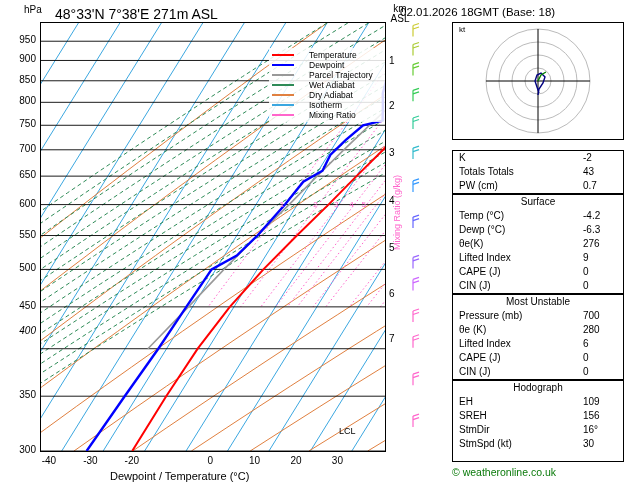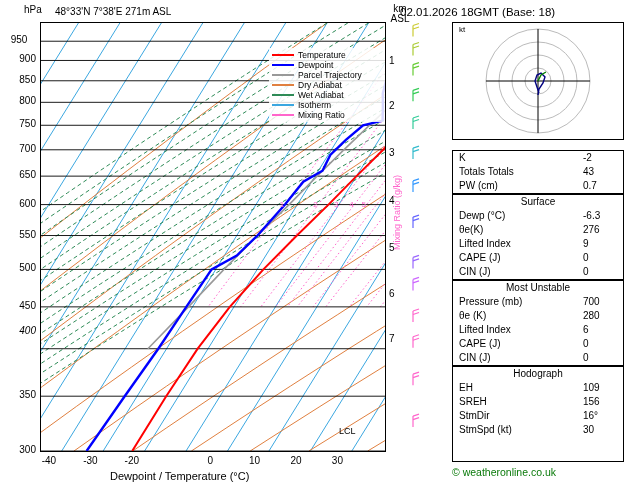--- a/index.html
+++ b/index.html
@@ -7,32 +7,32 @@
   .abs{position:absolute;}
 
   
   #skewt-panel{left:0;top:0;width:400px;height:486px;}
   #plot-frame{left:40px;top:22px;width:346px;height:430px;border:1px solid #000;box-sizing:border-box;overflow:hidden;background:#fff;}
   #plot-svg{position:absolute;left:0;top:0;}
 
   .hpa-label{left:24px;top:4px;font-size:10px;color:#000;}
   .km-label{left:388px;top:4px;font-size:10px;color:#000;line-height:10px;text-align:center;width:24px;}
 
-  .title{left:55px;top:6px;font-size:10px;color:#000;font-weight:normal;}
+  .title{left:55px;top:6px;font-size:14px;color:#000;font-weight:normal;}
 
   .ylab{right:auto;font-size:10px;color:#000;text-align:right;width:34px;}
   .kmlab{font-size:10px;color:#000;text-align:left;width:24px;}
   .xlab{font-size:10px;color:#000;width:40px;}
   .xaxis-title{left:110px;top:470px;font-size:11px;color:#000;}
 
   
   #legend{left:228px;top:25px;width:152px;font-size:8.5px;color:#000;background:rgba(255,255,255,0.85);padding:2px 3px;box-sizing:border-box;}
   #legend .row{display:flex;align-items:center;height:10px;}
   #legend .swatch{width:22px;height:0;border-top-width:2px;border-top-style:solid;margin-right:4px;}
-  #legend .lbl{white-space:nowrap;}
+  #legend .lbl{white-space:nowrap;margin-left:11px;}
 
   .mixlabel{font-size:8px;color:#ff66cc;}
   #mixratio-right-title{color:#ff66cc;font-size:9px;transform:rotate(-90deg);transform-origin:left top;white-space:nowrap;}
 
   .lcl-label{font-size:9px;color:#000;}
 
   
   #datetime{left:400px;top:6px;font-size:11.5px;color:#000;white-space:nowrap;}
 
   #hodo-box{left:452px;top:22px;width:172px;height:118px;border:1px solid #000;box-sizing:border-box;background:#fff;}
@@ -174,26 +174,26 @@
         </div>
         <div class="row">
           <span class="swatch" style="border-top-color: rgb(0, 0, 255);"></span>
           <span class="lbl">Dewpoint</span>
         </div>
         <div class="row">
           <span class="swatch" style="border-top-color: rgb(153, 153, 153);"></span>
           <span class="lbl">Parcel Trajectory</span>
         </div>
         <div class="row">
+          <span class="swatch" style="border-top-color: rgb(46, 139, 87);"></span>
+          <span class="lbl">Wet Adiabat</span>
+        </div>
+        <div class="row">
           <span class="swatch" style="border-top-color: rgb(224, 128, 64);"></span>
           <span class="lbl">Dry Adiabat</span>
-        </div>
-        <div class="row">
-          <span class="swatch" style="border-top-color: rgb(46, 139, 87);"></span>
-          <span class="lbl">Wet Adiabat</span>
         </div>
         <div class="row">
           <span class="swatch" style="border-top-color: rgb(59, 167, 224);"></span>
           <span class="lbl">Isotherm</span>
         </div>
         <div class="row">
           <span class="swatch" style="border-top-color: rgb(255, 102, 204);"></span>
           <span class="lbl">Mixing Ratio</span>
         </div>
       </div>
@@ -216,21 +216,21 @@
       <div class="abs ylab" style="left: 2px; top: 299.861px;">450</div>
       <div class="abs ylab" style="left: 2px; top: 262.407px;">500</div>
       <div class="abs ylab" style="left: 2px; top: 228.525px;">550</div>
       <div class="abs ylab" style="left: 2px; top: 197.593px;">600</div>
       <div class="abs ylab" style="left: 2px; top: 169.139px;">650</div>
       <div class="abs ylab" style="left: 2px; top: 142.794px;">700</div>
       <div class="abs ylab" style="left: 2px; top: 118.268px;">750</div>
       <div class="abs ylab" style="left: 2px; top: 95.3252px;">800</div>
       <div class="abs ylab" style="left: 2px; top: 73.7738px;">850</div>
       <div class="abs ylab" style="left: 2px; top: 53.4546px;">900</div>
-      <div class="abs ylab" style="left: 2px; top: 34.2342px; text-align: center;">950</div>
+      <div class="abs ylab" style="left: 2px; top: 34.2342px;">950</div>
     </div>
 
   <div class="abs" id="kmlabels">
       <div class="abs kmlab" style="left: 389px; top: 332.954px;">7</div>
       <div class="abs kmlab" style="left: 389px; top: 288.205px;">6</div>
       <div class="abs kmlab" style="left: 389px; top: 241.693px;">5</div>
       <div class="abs kmlab" style="left: 389px; top: 194.643px;">4</div>
       <div class="abs kmlab" style="left: 389px; top: 146.88px;">3</div>
       <div class="abs kmlab" style="left: 389px; top: 99.7969px;">2</div>
       <div class="abs kmlab" style="left: 389px; top: 55.0381px;">1</div>
@@ -362,20 +362,24 @@
         <span class="v">43</span>
       </div>
       <div class="r">
         <span>PW (cm)</span>
         <span class="v">0.7</span>
       </div>
     </div>
   <div class="hdr">Surface</div>
   <div class="sec" id="sec-surface">
       <div class="r">
+        <span>Temp (°C)</span>
+        <span class="v">-4.2</span>
+      </div>
+      <div class="r">
         <span>Dewp (°C)</span>
         <span class="v">-6.3</span>
       </div>
       <div class="r">
         <span>θe(K)</span>
         <span class="v">276</span>
       </div>
       <div class="r">
         <span>Lifted Index</span>
         <span class="v">9</span>

